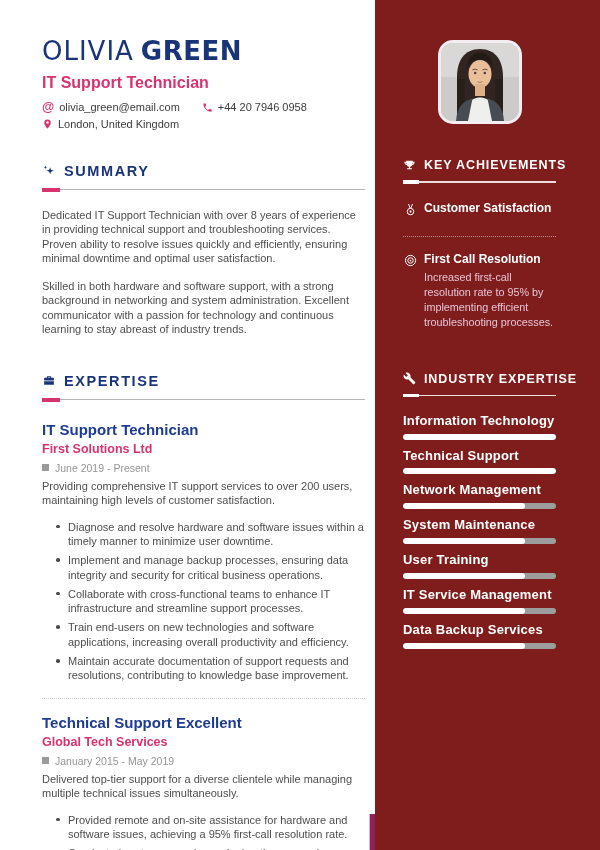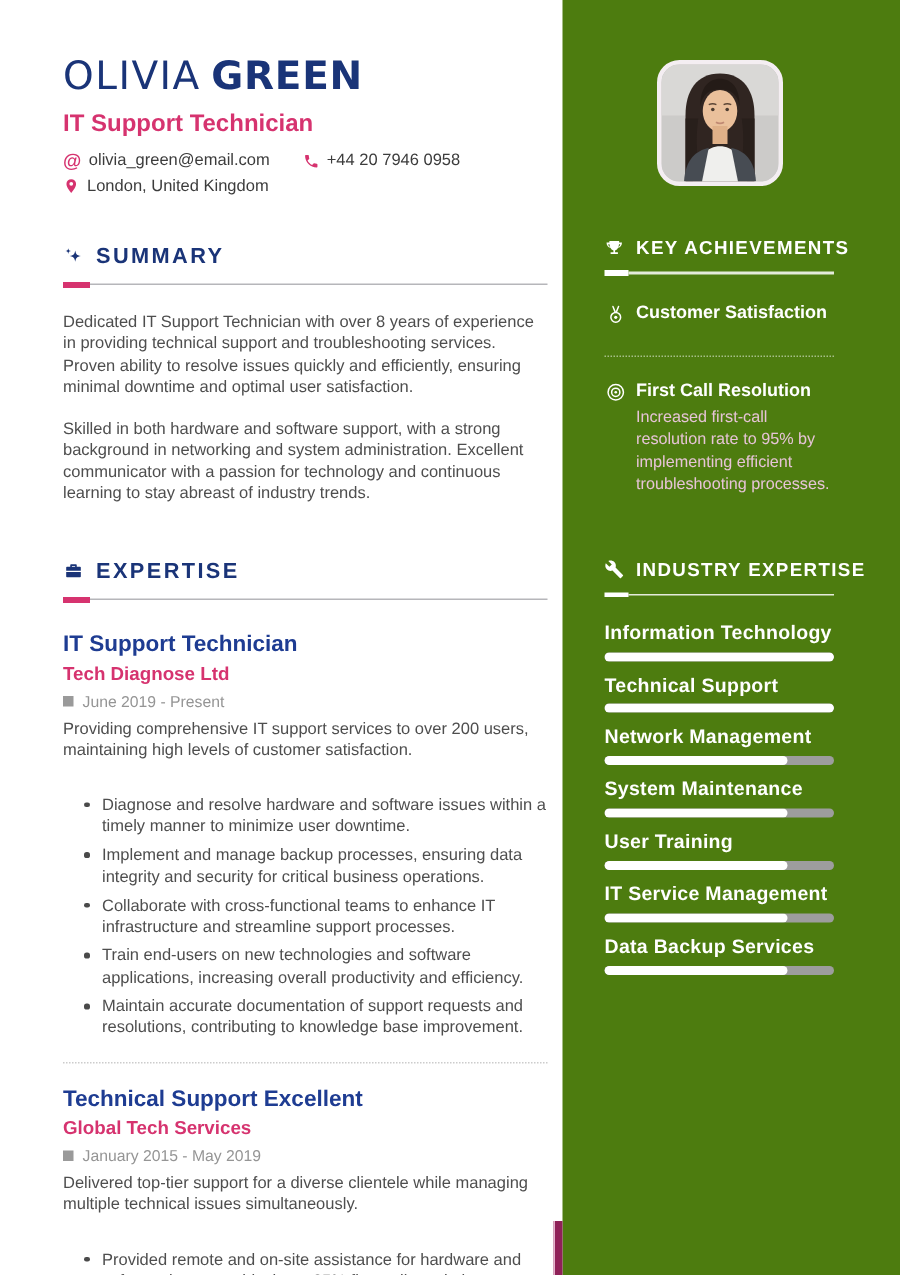--- a/index.html
+++ b/index.html
@@ -41,29 +41,29 @@
   .para { margin-top:16px; font-size:11px; line-height:1.32; color:#4e4e4e; }
   .para + .para { margin-top:13px; }
 
   .job { margin-top:19px; }
   .job + .job { margin-top:15px; padding-top:15px; border-top:1.5px dotted #cccccc; }
   .job-name { font-size:15px; font-weight:700; color:#1e3c92; }
   .company { margin-top:4px; font-size:12.5px; font-weight:700; color:#d6336f; }
   .dates { margin-top:6px; font-size:10.5px; color:#959595; display:flex; align-items:center; gap:6px; }
   .cal-icon { width:7px; height:7px; background:#9a9a9a; display:inline-block; flex:0 0 auto; }
   .job-intro { margin-top:5px; font-size:11px; line-height:1.32; color:#4e4e4e; }
-  ul.bullets { margin-top:22px; list-style:none; }
+  ul.bullets { margin-top:12px; list-style:none; }
   ul.bullets li { position:relative; padding-left:26px; font-size:11px; line-height:1.3;
                   color:#4e4e4e; margin-bottom:5px; }
   ul.bullets li::before { content:""; position:absolute; left:14px; top:5px;
                           width:3.5px; height:3.5px; border-radius:50%; background:#4a4a4a; }
 
   
   .sidebar { position:absolute; left:375px; top:0; width:225px; height:850px;
-             background:#4d7c0f; padding:40px 44px 0 28px; color:#ffffff; }
+             background:#7f1d1d; padding:40px 44px 0 28px; color:#ffffff; }
   .sidebar-notch { position:absolute; left:-6px; bottom:0; width:6px; height:36px;
                    background:#8f2158; border-left:1px solid #e3b3cb; }
 
   .photo { width:84px; height:84px; margin:0 auto 34px auto; border-radius:15px;
            border:3px solid #f4eef2; overflow:hidden; background:#cccbc9; }
   .photo svg { display:block; }
 
   .side-head { display:flex; align-items:center; gap:8px; }
   .side-head .label { font-size:12.5px; font-weight:700; color:#ffffff; letter-spacing:0.9px; white-space:nowrap; }
   .side-head svg { display:block; flex:0 0 auto; }
@@ -154,21 +154,21 @@
           </span>
         <span class="label">EXPERTISE</span>
       </div>
       <div class="sec-rule">
           <span class="accent"></span>
           <span class="line"></span>
         </div>
 
         <article class="job">
           <h3 class="job-name">IT Support Technician</h3>
-          <div class="company">Tech Diagnose Ltd</div>
+          <div class="company">First Solutions Ltd</div>
           <div class="dates">
             <span class="cal-icon"></span>
             <span>June 2019 - Present</span>
           </div>
           <p class="job-intro">Providing comprehensive IT support services to over 200 users, maintaining high levels of customer satisfaction.</p>
           <ul class="bullets">
 
               <li>Diagnose and resolve hardware and software issues within a timely manner to minimize user downtime.</li>
 
               <li>Implement and manage backup processes, ensuring data integrity and security for critical business operations.</li>

